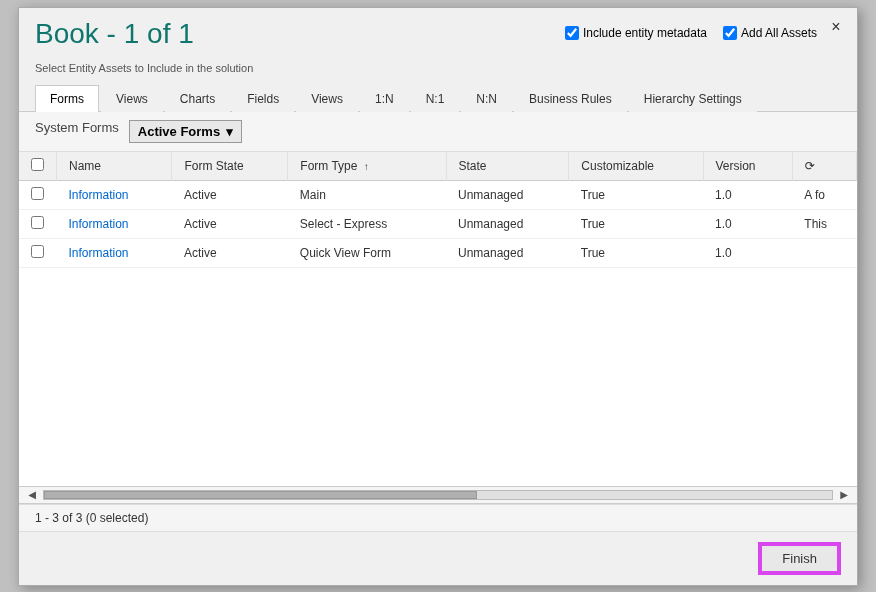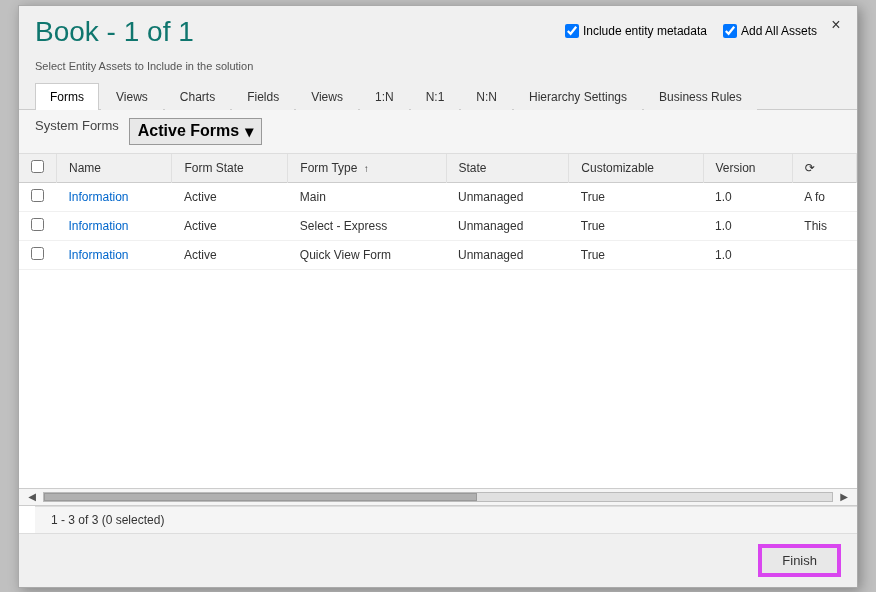--- a/index.html
+++ b/index.html
@@ -109,21 +109,21 @@
       color: #444;
     }
     .dropdown-btn {
       display: flex;
       align-items: center;
       gap: 6px;
       padding: 3px 8px;
       border: 1px solid #999;
       background: #e8e8e8;
       cursor: pointer;
-      font-size: 16px;
+      font-size: 13px;
       font-weight: 600;
     }
     .table-container {
       background: white;
       overflow-x: auto;
       height: 334px;
     }
     table {
       width: 100%;
       border-collapse: collapse;
@@ -192,21 +192,20 @@
       height: 100%;
       background: #b0b0b0;
       border: 1px solid #999;
     }
     .status-bar {
       padding: 6px 16px;
       font-size: 12px;
       color: #333;
       background: #f5f5f5;
       border-top: 1px solid #ddd;
-      margin-left: 16px;
     }
     .footer {
       display: flex;
       justify-content: flex-end;
       padding: 10px 16px;
       gap: 8px;
       background: #f0f0f0;
       border-top: 1px solid #ddd;
     }
     .btn {
@@ -243,22 +242,22 @@
 
   <div class="tabs-bar">
     <div class="tab active">Forms</div>
     <div class="tab">Views</div>
     <div class="tab">Charts</div>
     <div class="tab">Fields</div>
     <div class="tab">Views</div>
     <div class="tab">1:N</div>
     <div class="tab">N:1</div>
     <div class="tab">N:N</div>
+    <div class="tab">Business Rules</div>
     <div class="tab">Hierarchy Settings</div>
-    <div class="tab">Business Rules</div>
   </div>
 
   <div class="content-area">
 
     <div class="subheader">
       <span class="subheader-label">System Forms</span>
       <button class="dropdown-btn">
         <span>Active Forms</span>
         <span>▾</span>
       </button>

